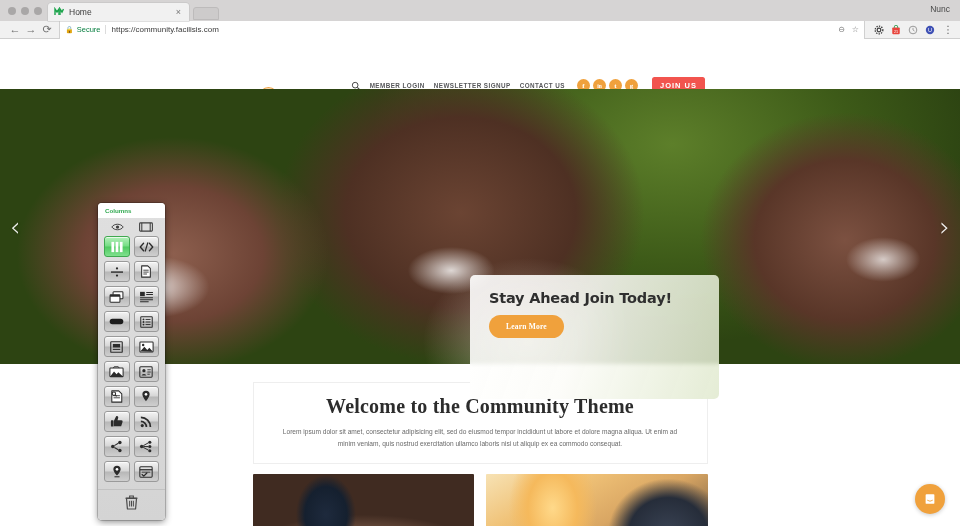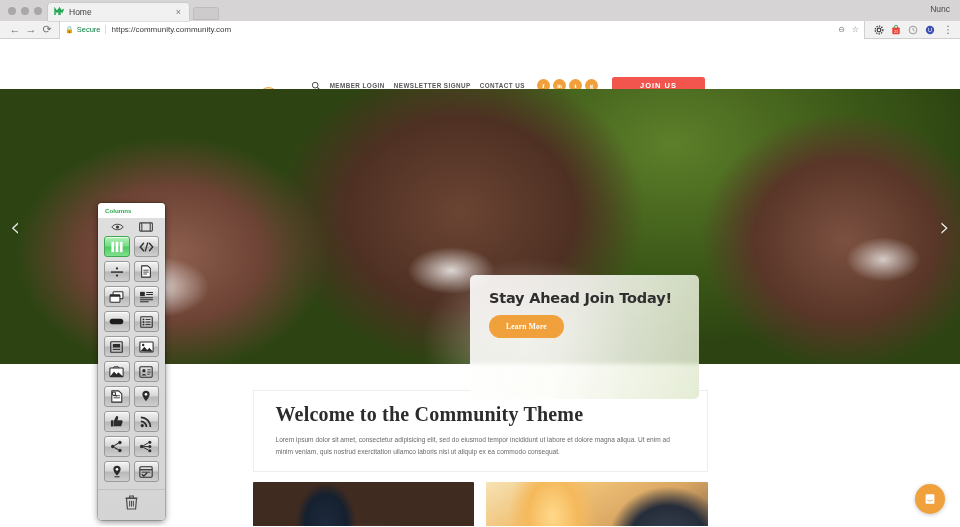--- a/index.html
+++ b/index.html
@@ -144,21 +144,21 @@
     font-size: 7px; font-weight: bold;
     font-family: "Liberation Serif", serif;
   }
   .joinus {
     margin-left: 5px;
     background: #f2544e;
     color: #fff;
     font-size: 7.5px;
     font-weight: bold;
     letter-spacing: 1px;
-    padding: 4px 28px;
+    padding: 4px 8px;
     border-radius: 2.5px;
     border: none;
     font-family: "Liberation Sans", sans-serif;
   }
 
   .mainnav {
     position: absolute; right: 255px; top: 68px;
     display: flex; gap: 17px;
   }
   .mainnav a {
@@ -202,21 +202,21 @@
     font-family: "DejaVu Sans", sans-serif;
     line-height: 1;
     text-shadow: 0 0 3px rgba(0,0,0,0.25);
   }
   .hero-arrow.left { left: 10px; }
   .hero-arrow.right { right: 10px; }
 
   .hero-card {
     position: absolute;
     left: 470px; top: 236px;
-    width: 229px; height: 124px;
+    width: 249px; height: 124px;
     background: linear-gradient(110deg, rgba(255,255,255,0.90) 0%, rgba(252,252,248,0.88) 45%, rgba(224,233,206,0.86) 100%);
     border-radius: 5px;
     padding: 15px 3px 0 19px;
     backdrop-filter: blur(2px);
   }
   .hero-card h2 {
     font-family: "DejaVu Sans", sans-serif;
     font-size: 14.5px;
     font-weight: bold;
     color: #2f2f2f;
@@ -238,23 +238,23 @@
     font-weight: bold;
     padding: 7px 17px;
     letter-spacing: 0.2px;
     font-family: Liberation Serif, serif;
   }
 
   
   .welcome-wrap { padding: 18px 0 0 0; background: #fff; }
   .welcome {
     width: 455px;
-    margin: 8px auto;
+    margin: 0 auto;
     border: 1px solid #eeeeee;
-    text-align: left;
+    text-align: center;
     padding: 12px 22px 14px 22px;
   }
   .welcome h1 {
     font-family: "Liberation Serif", serif;
     font-size: 20px;
     font-weight: bold;
     color: #2c2c2c;
     letter-spacing: 0.2px;
     margin-bottom: 8px;
   }
@@ -374,21 +374,21 @@
 
   <div class="toolbar">
     <span class="navbtn">←</span>
     <span class="navbtn">→</span>
     <span class="navbtn">⟳</span>
 
     <div class="omnibox">
       <span class="lock-icon">🔒</span>
       <span class="secure-word">Secure</span>
       <span class="url-divider"></span>
-      <span class="url-text">https://community.community.com</span>
+      <span class="url-text">https://community.facilisis.com</span>
       <span class="omni-right">
         <span>⊖</span>
         <span>☆</span>
       </span>
     </div>
 
     <div class="ext-icons">
       <span class="ext">
         <svg width="10" height="10" viewBox="0 0 12 12">
             <circle cx="6" cy="6" r="2.2" fill="none" stroke="#3f3f3f" stroke-width="1.5"></circle>

